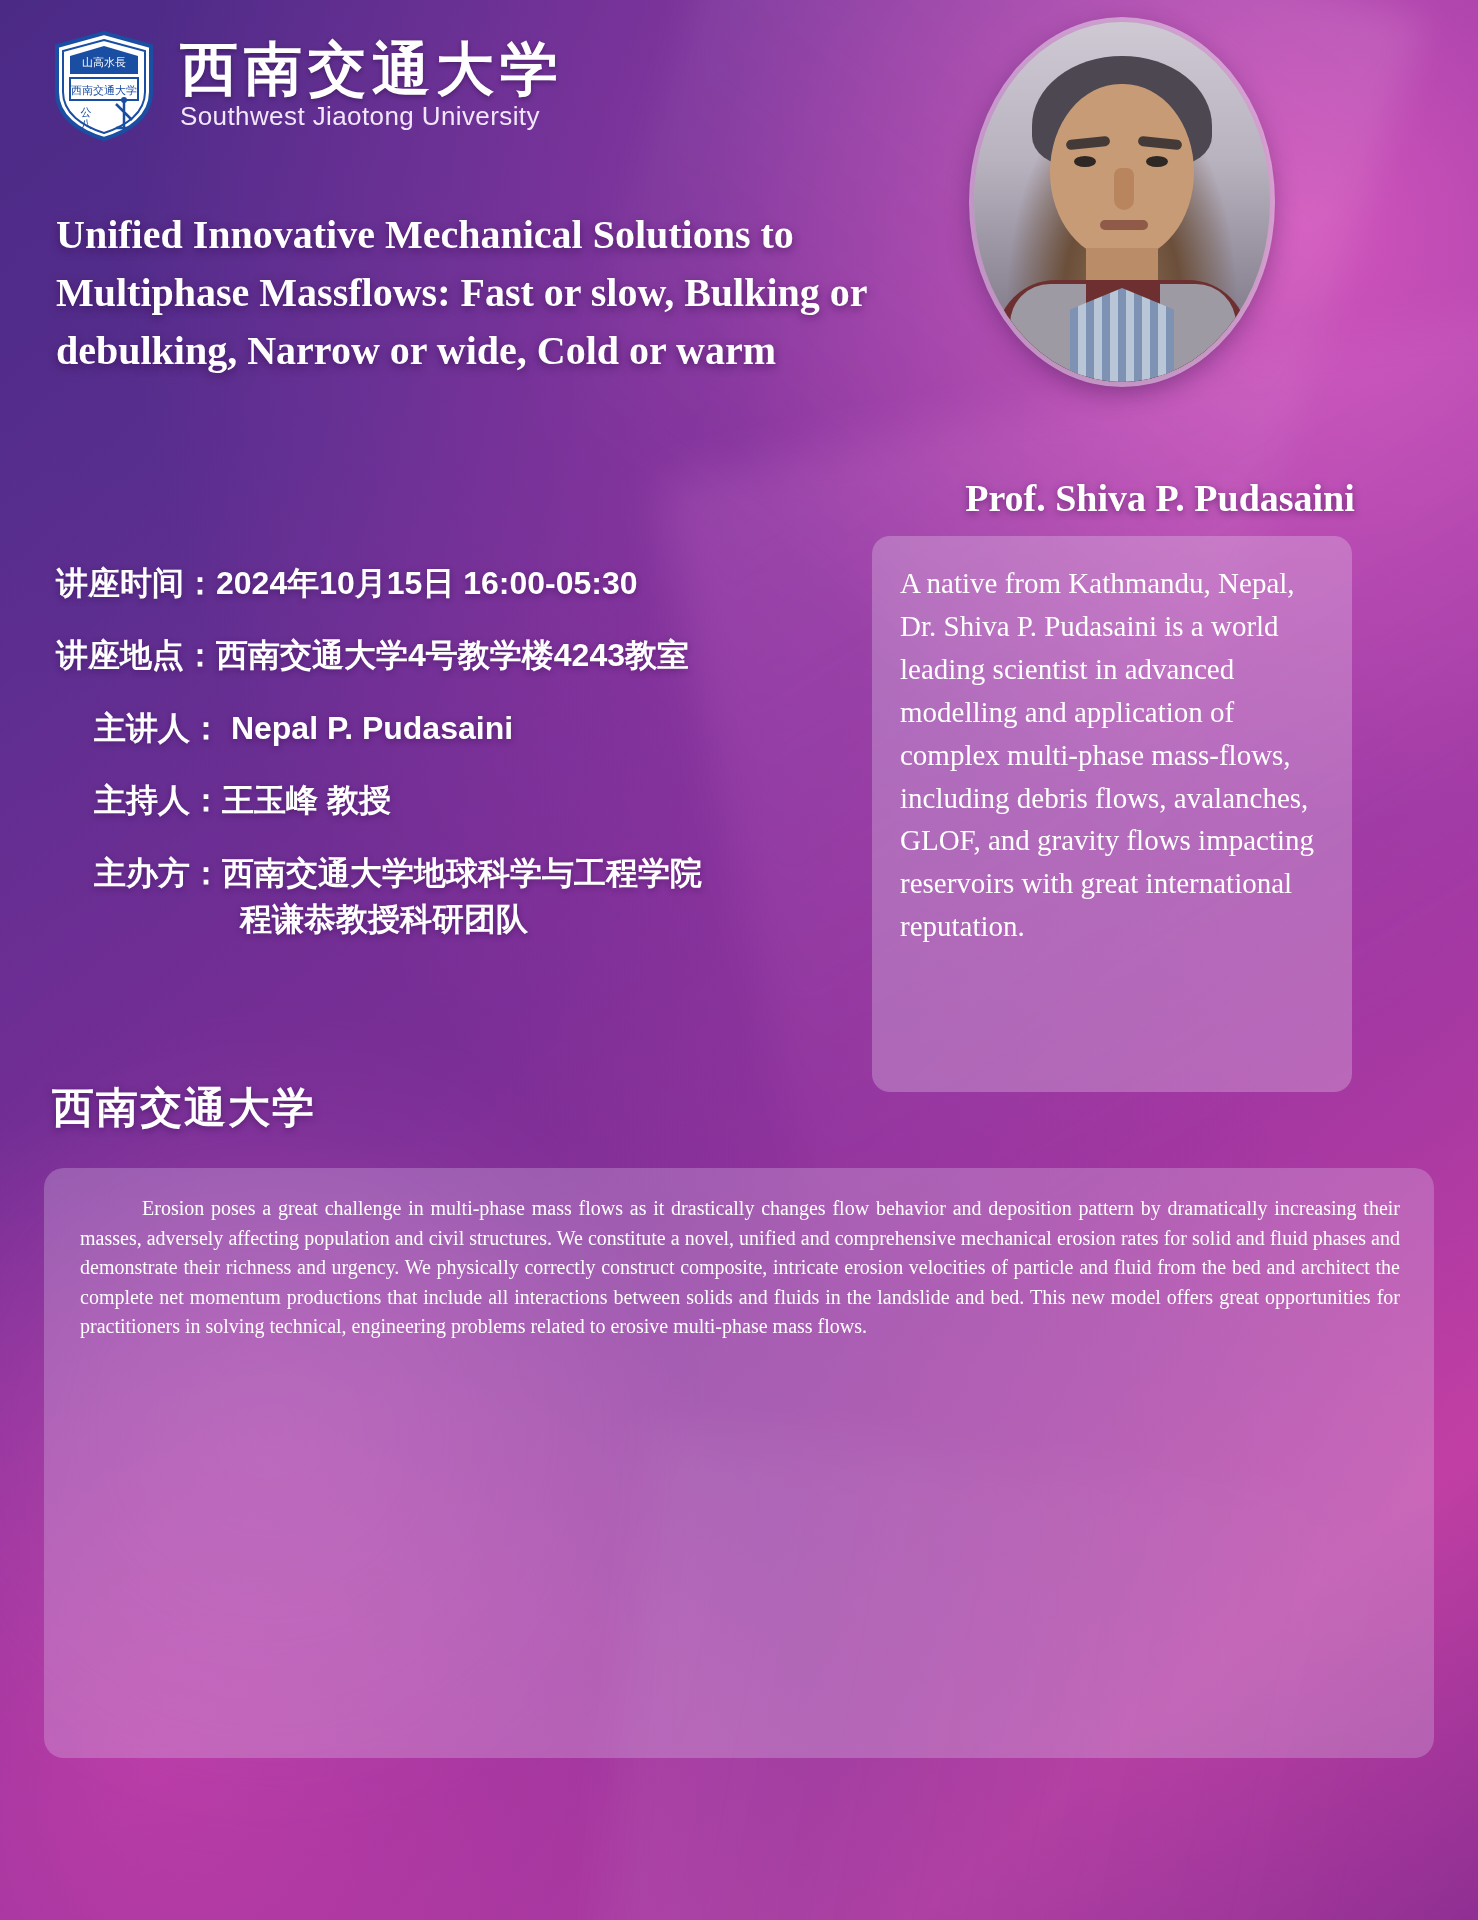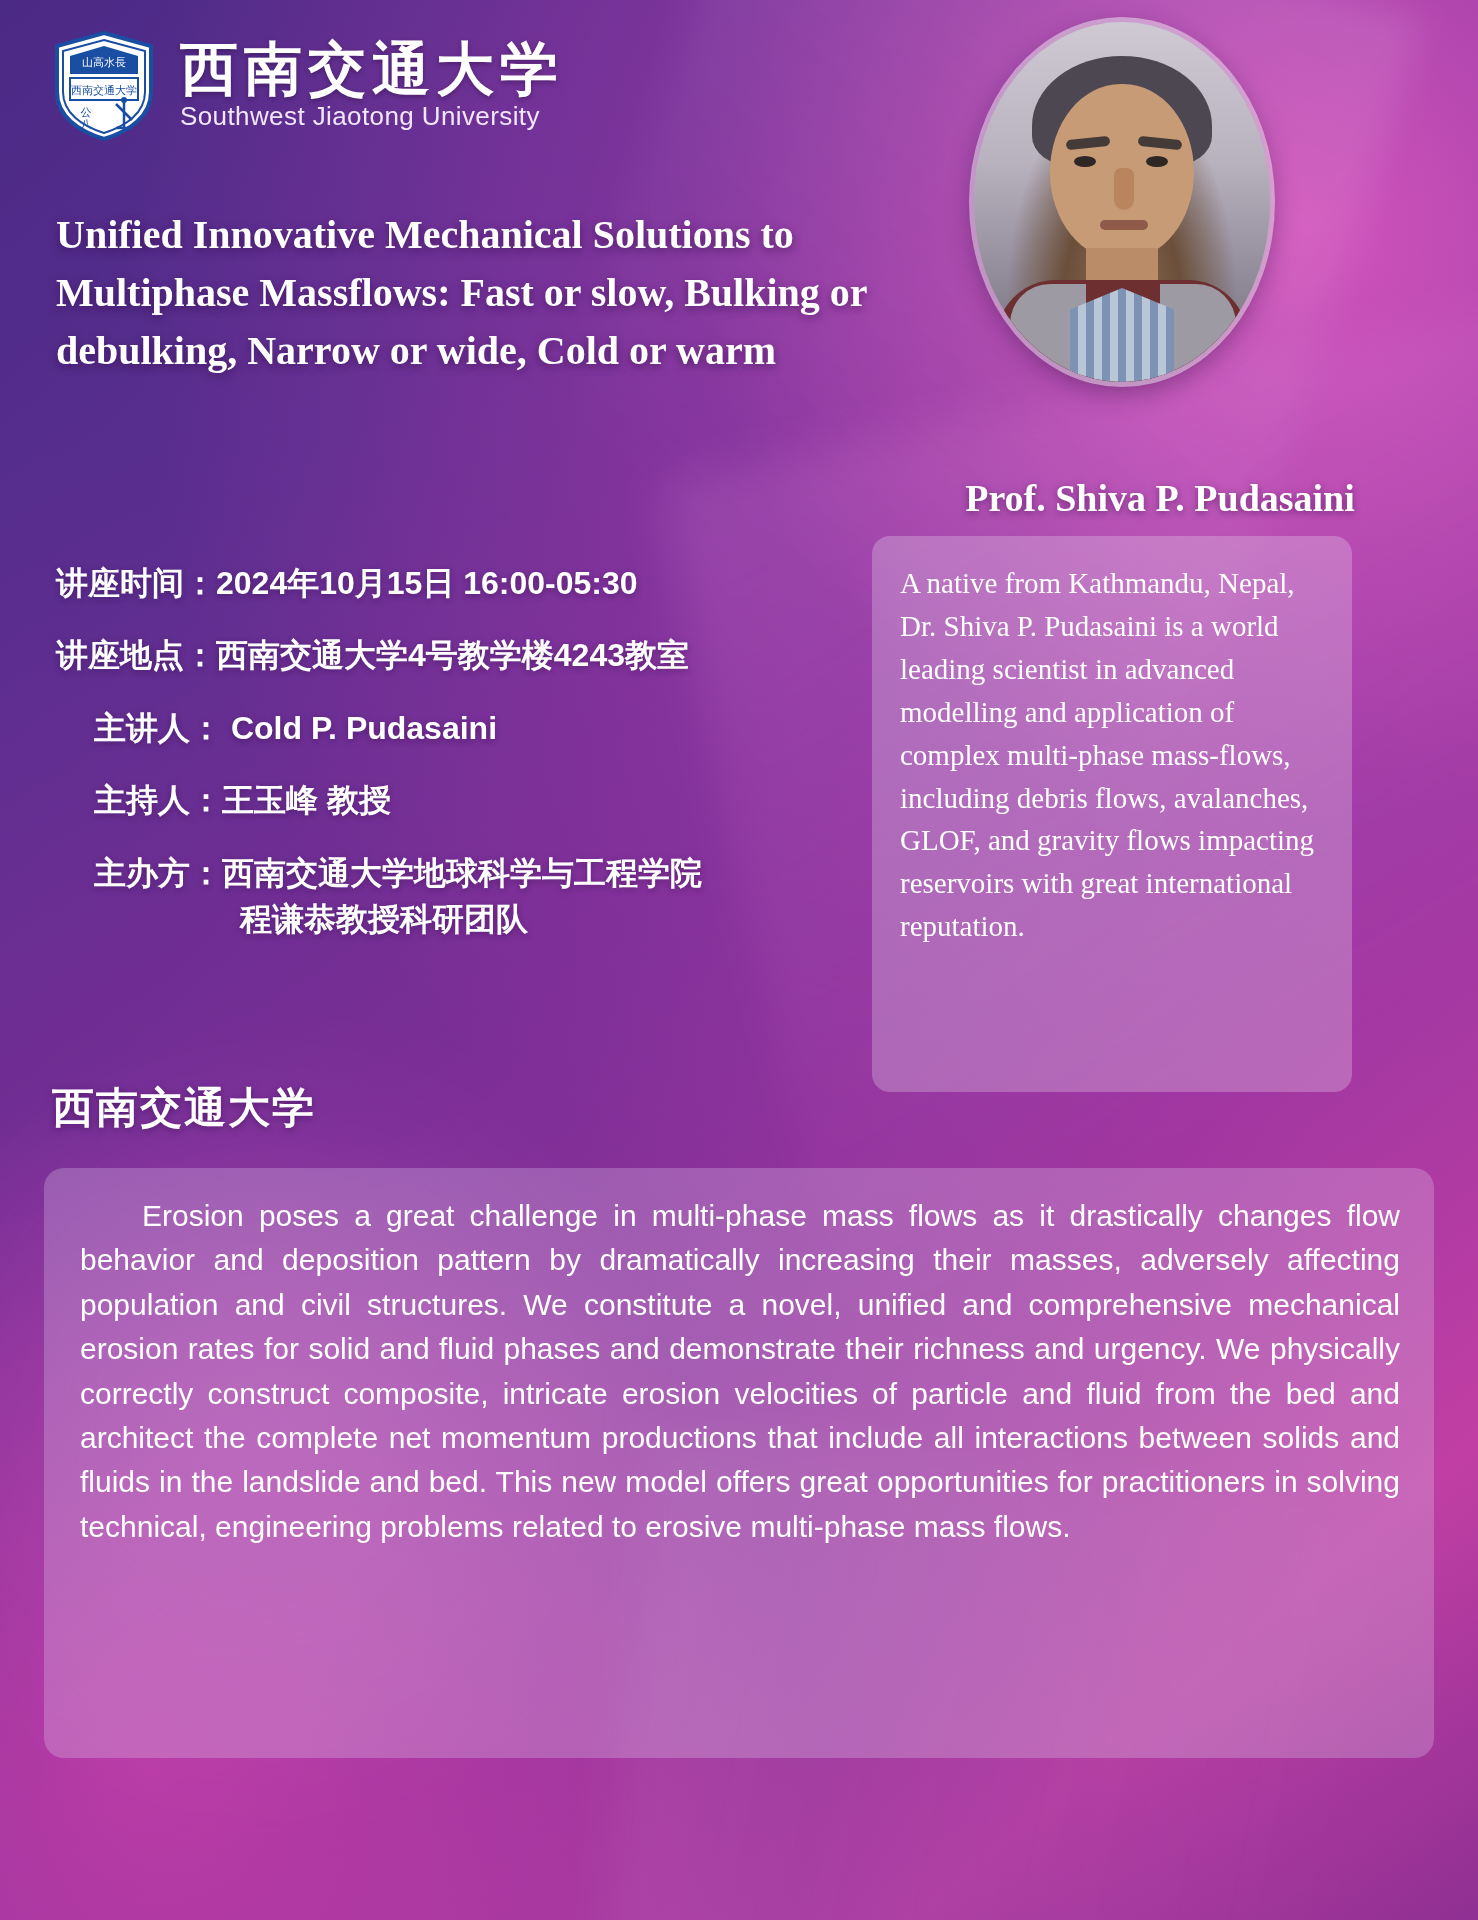--- a/index.html
+++ b/index.html
@@ -270,22 +270,22 @@
     top: 1168px;
     left: 44px;
     width: 1390px;
     height: 590px;
     background: rgba(226, 210, 240, 0.28);
     border-radius: 20px;
     box-sizing: border-box;
     padding: 26px 34px 24px 36px;
   }
   .abstract-text {
-    font-family: Liberation Sans, sans-serif;
-    font-size: 30px;
+    font-family: Liberation Serif, serif;
+    font-size: 20px;
     line-height: 1.48;
     color: #ffffff;
     text-indent: 62px;
     text-align: justify;
   }
 
   
   .footer {
     position: absolute;
     left: 0; bottom: 0;
@@ -347,21 +347,21 @@
       <div class="uni-cn">西南交通大学</div>
       <div class="uni-en">Southwest Jiaotong University</div>
     </div>
   </div>
 
   <div class="title">Unified Innovative Mechanical Solutions to Multiphase Massflows: Fast or slow, Bulking or debulking, Narrow or wide, Cold or warm</div>
 
   <div class="info">
     <div class="info-row">讲座时间：2024年10月15日 16:00-05:30</div>
     <div class="info-row">讲座地点：西南交通大学4号教学楼4243教室</div>
-    <div class="info-row indent">主讲人： Cold P. Pudasaini</div>
+    <div class="info-row indent">主讲人： Nepal P. Pudasaini</div>
     <div class="info-row indent">主持人：王玉峰 教授</div>
     <div class="info-row indent">
       <span>主办方：西南交通大学地球科学与工程学院</span>
       <span class="sub">程谦恭教授科研团队</span>
     </div>
   </div>
 
   <div class="portrait">
     <div class="ph">
       <div class="hair"></div>

